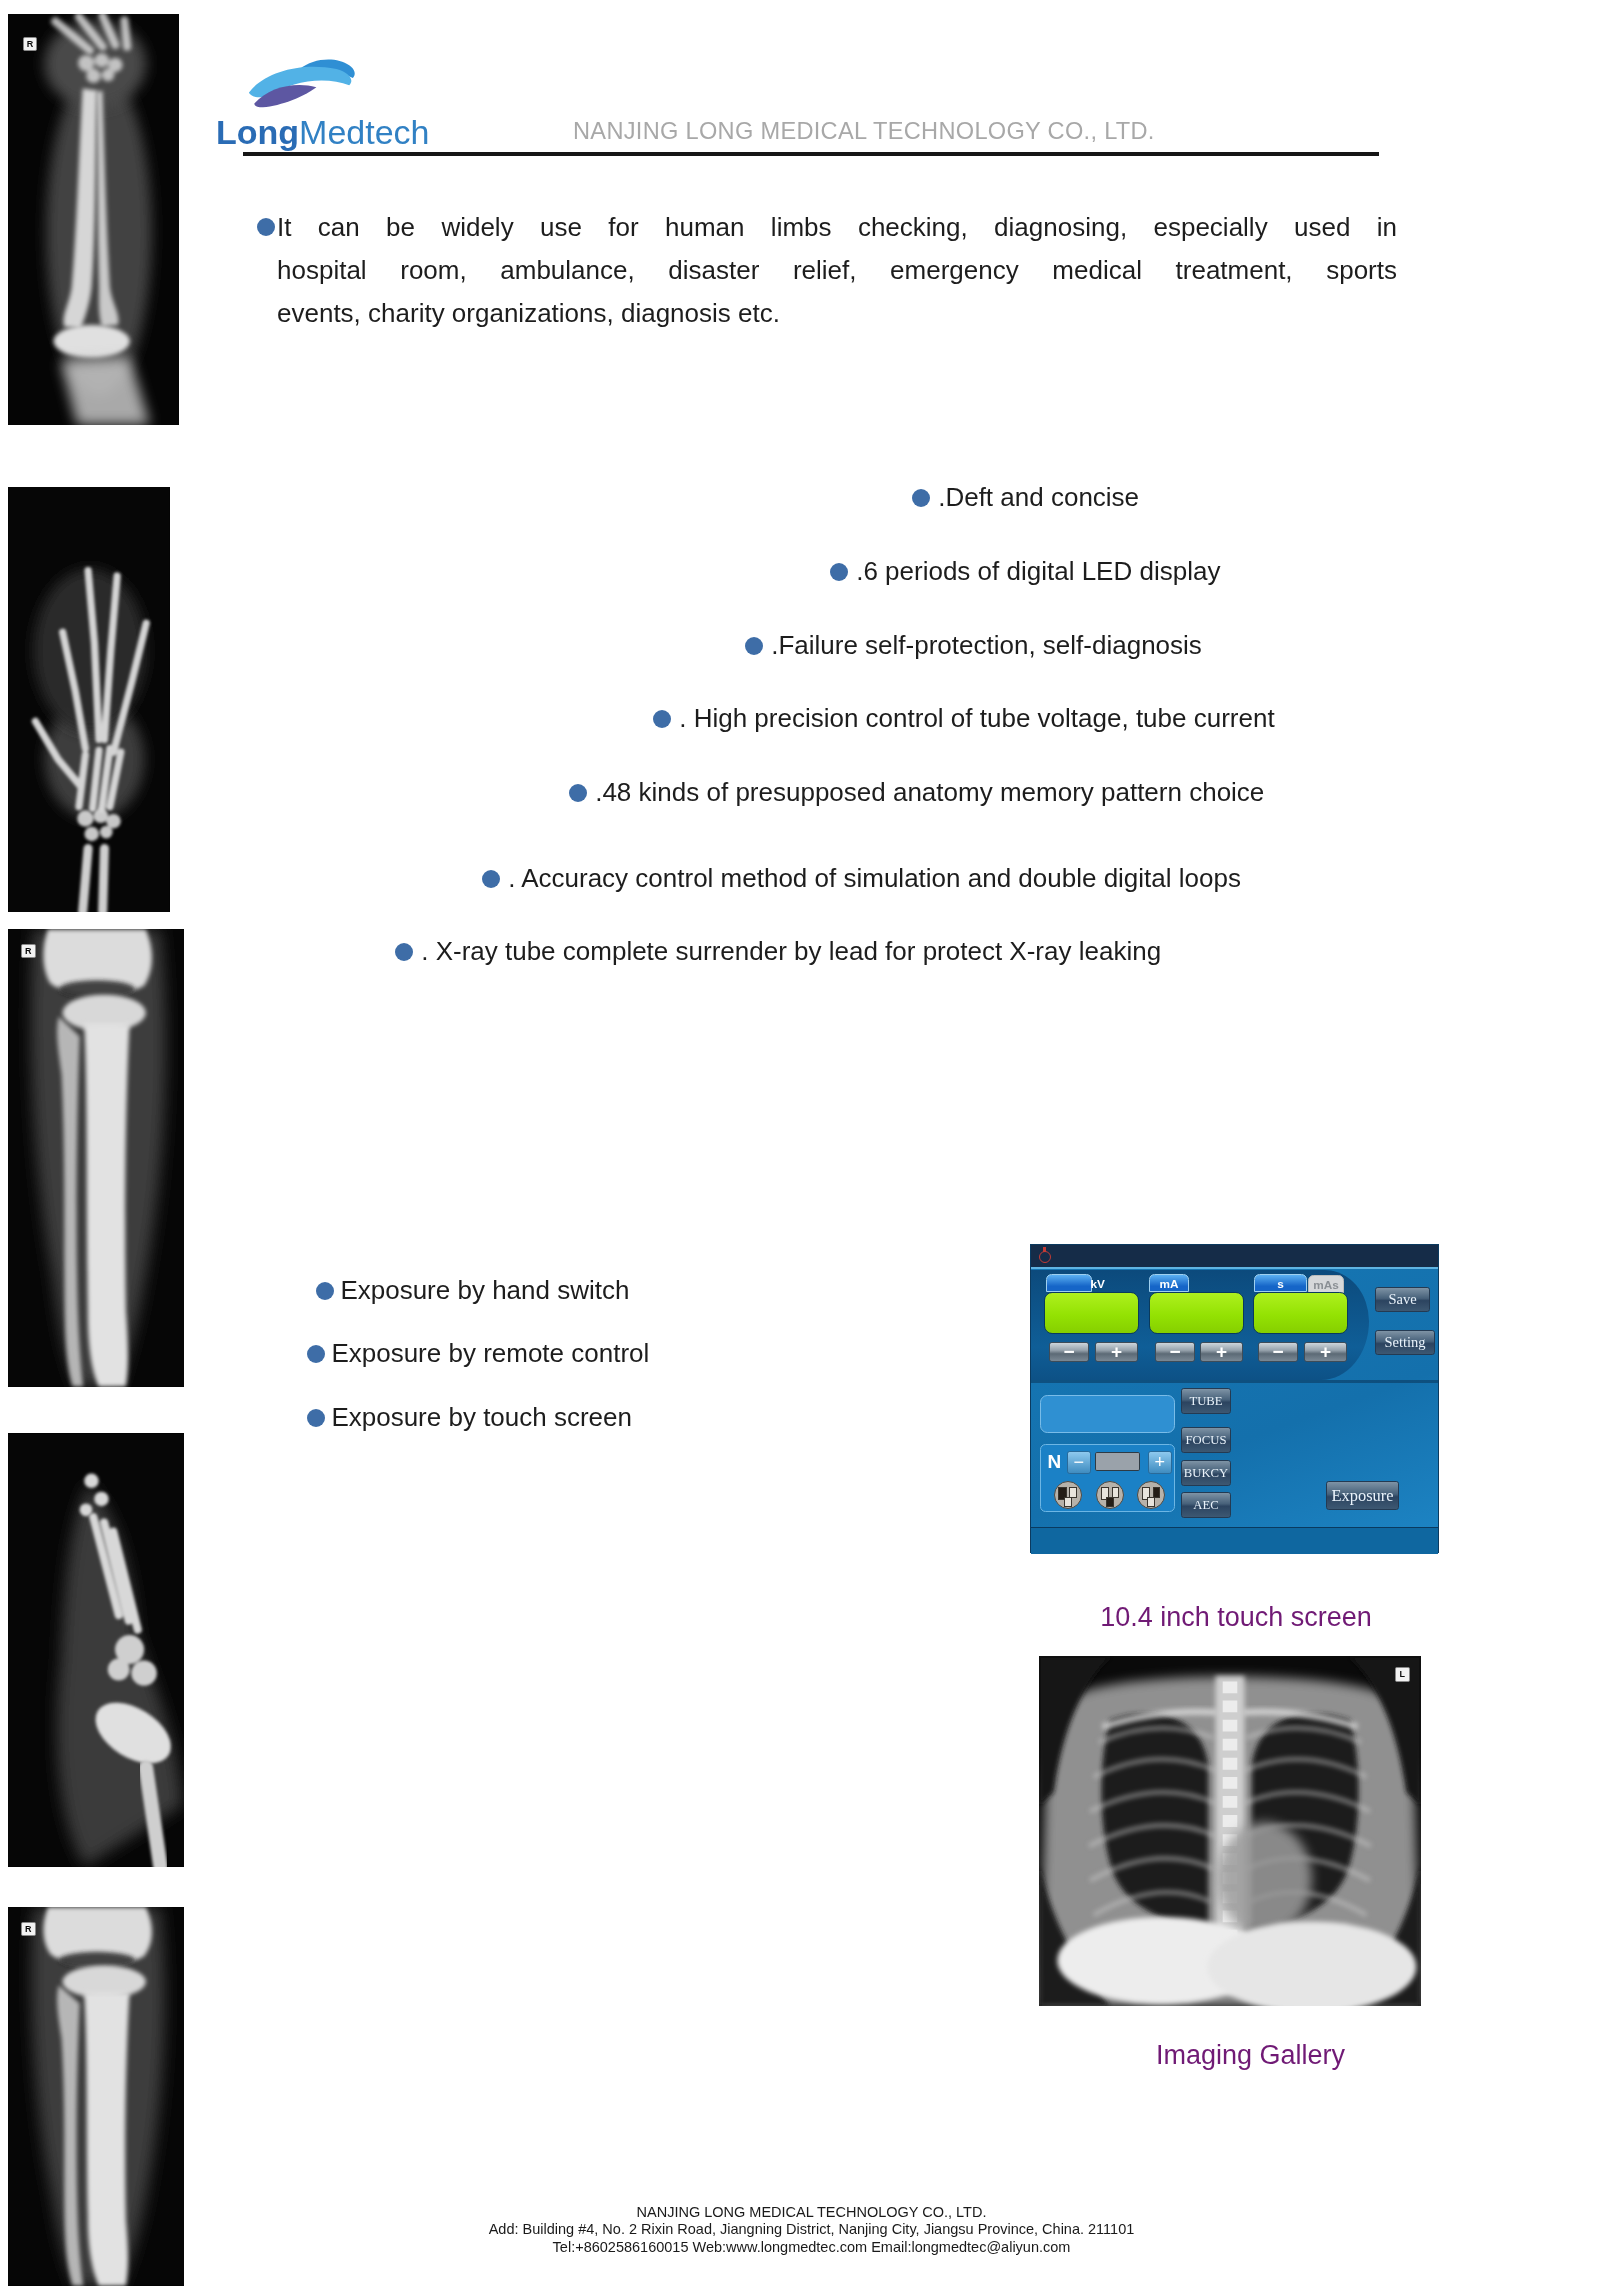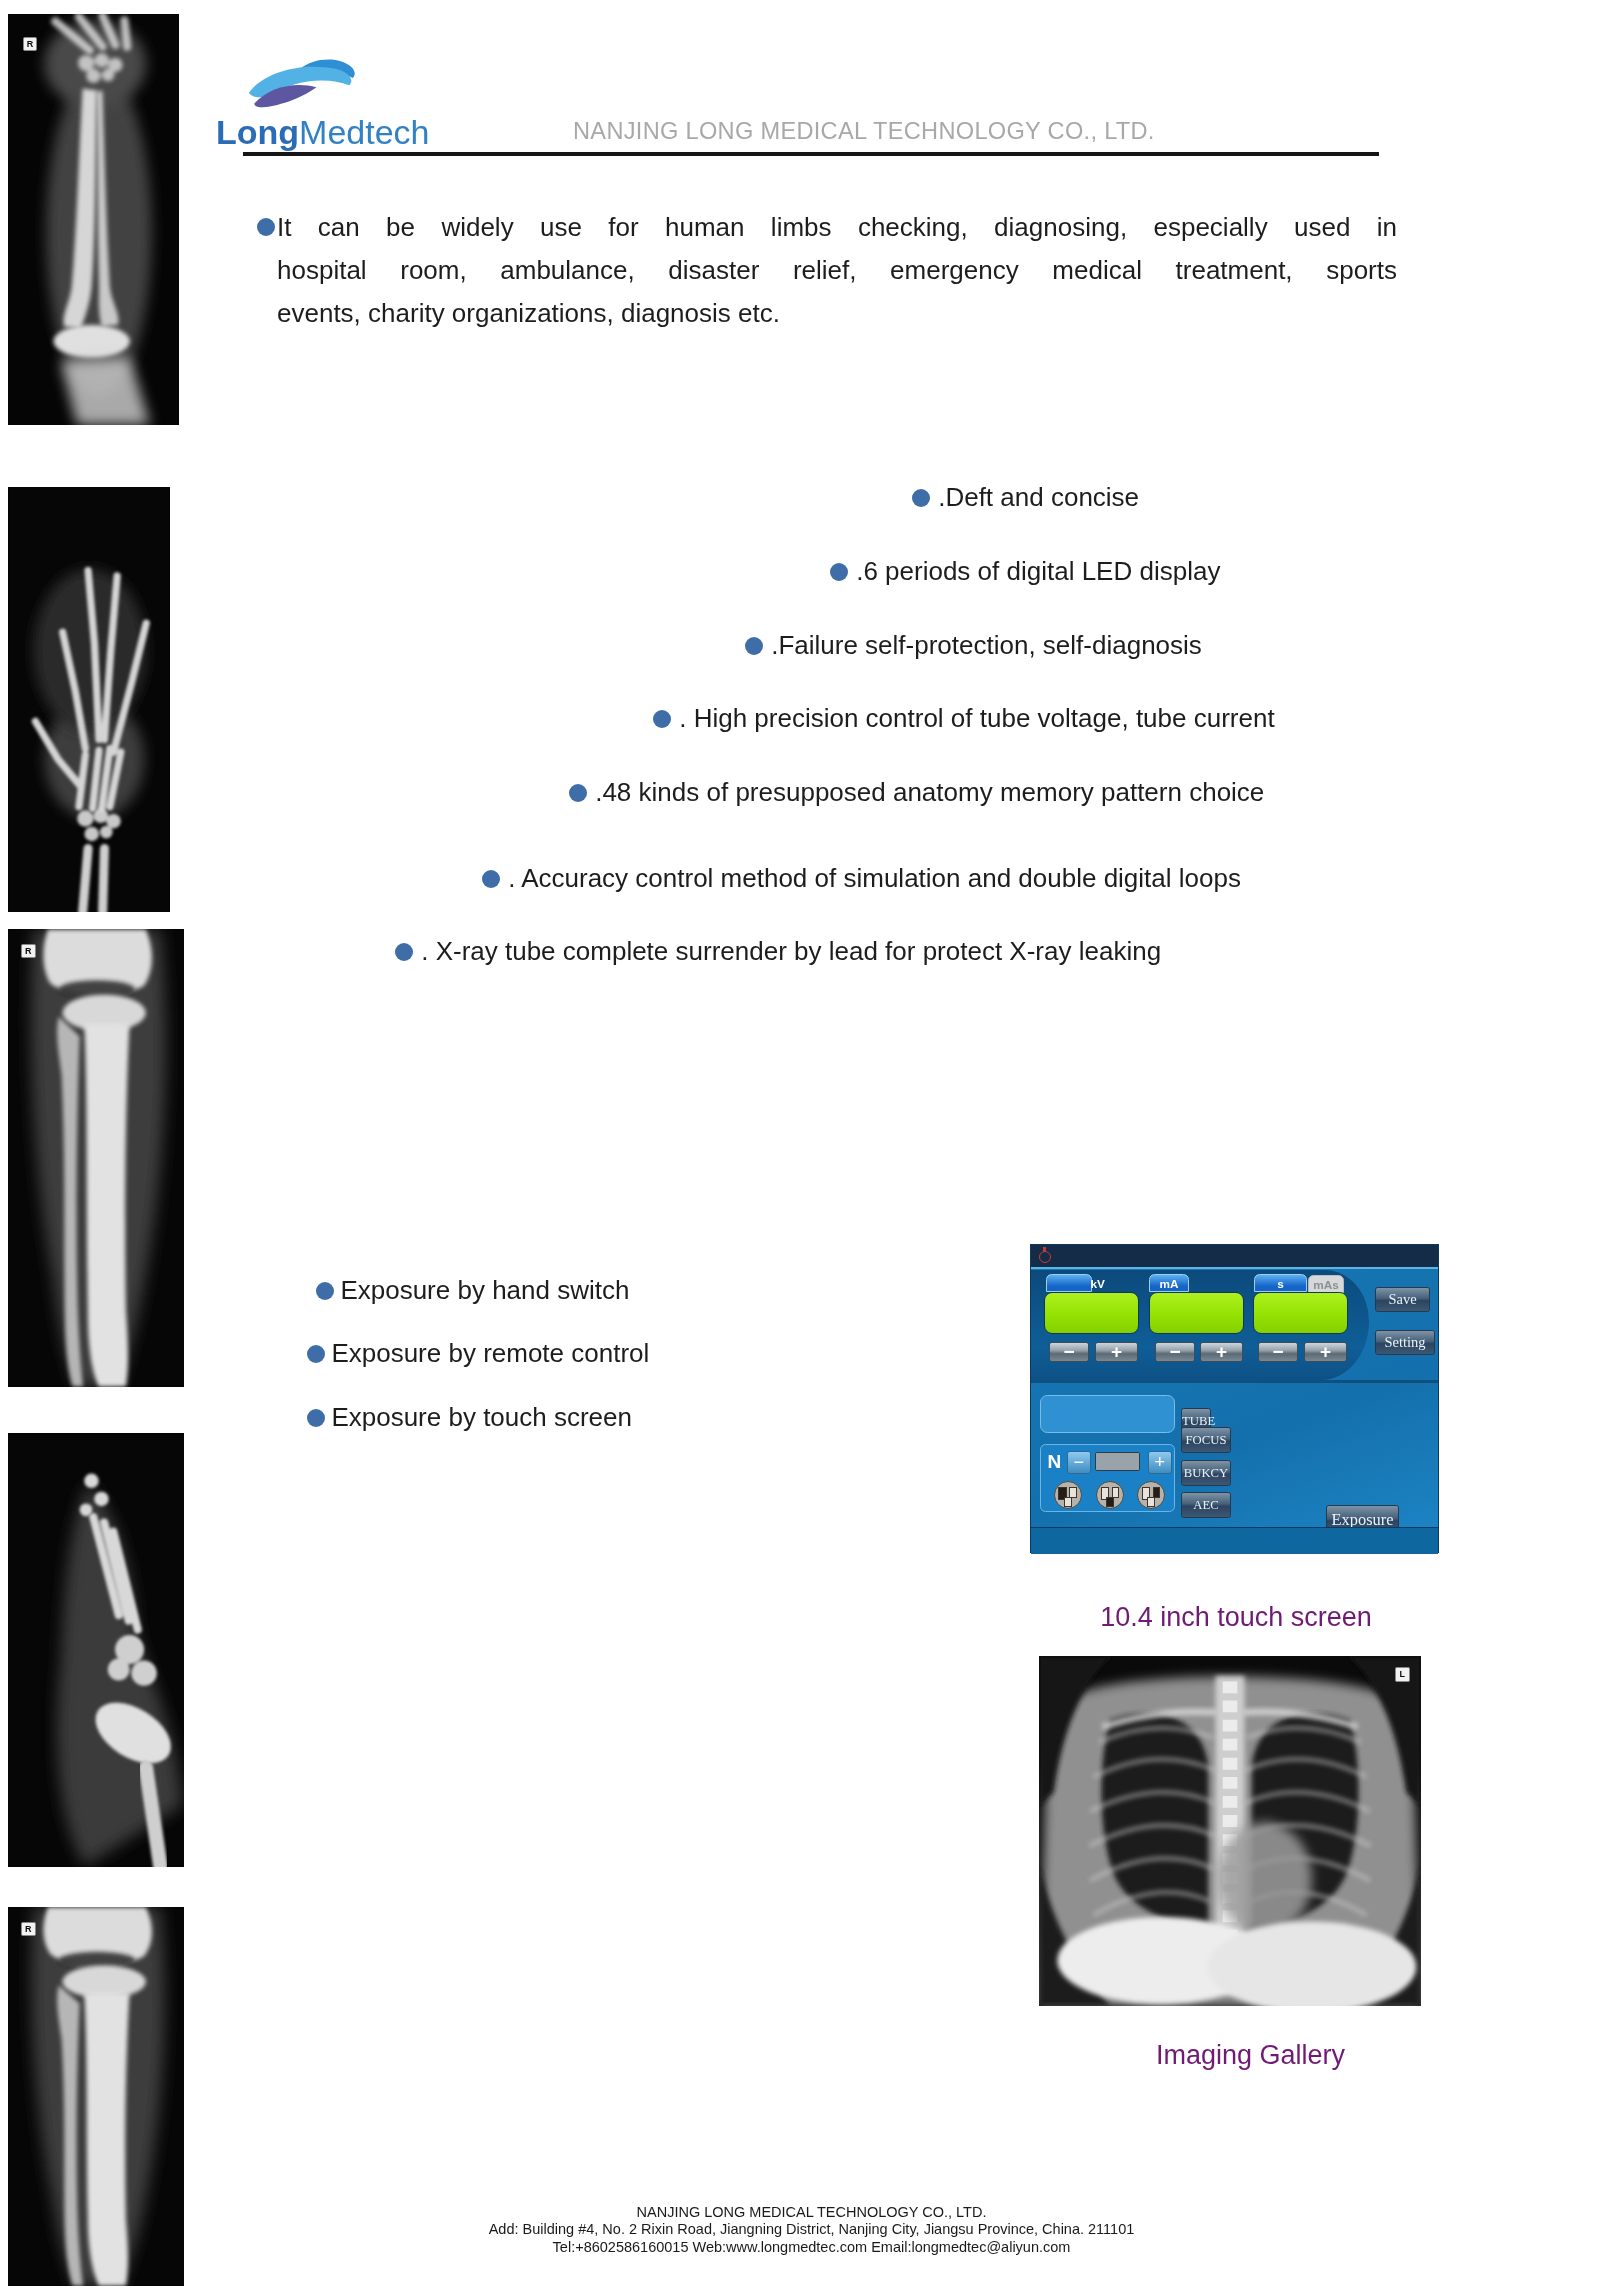--- a/index.html
+++ b/index.html
@@ -345,26 +345,26 @@
           <i class="s2"></i>
           <i class="s3 dark"></i>
       </div>
       <div class="socket" style="left:96px;top:36px;">
         <i class="s1"></i>
           <i class="s2 dark"></i>
           <i class="s3"></i>
       </div>
     </div>
 
-    <div class="btn-slate" style="left:150px;top:163px;width:30px;height:25.5px;font-size:12.7px;line-height:24.5px;">TUBE</div>
+    <div class="btn-slate" style="left:150px;top:143px;width:50px;height:25.5px;font-size:12.7px;line-height:24.5px;">TUBE</div>
     <div class="btn-slate" style="left:150px;top:182px;width:50px;height:25.5px;font-size:12.7px;line-height:24.5px;">FOCUS</div>
     <div class="btn-slate" style="left:150px;top:215px;width:50px;height:25.5px;font-size:12.7px;line-height:24.5px;">BUKCY</div>
     <div class="btn-slate" style="left:150px;top:247px;width:50px;height:25.5px;font-size:12.7px;line-height:24.5px;">AEC</div>
 
-    <div class="btn-slate" style="left:295px;top:236px;width:73px;height:29px;font-size:16.4px;line-height:27px;margin-top:24px;">Exposure</div>
+    <div class="btn-slate" style="left:295px;top:236px;width:73px;height:29px;font-size:16.4px;line-height:27px;">Exposure</div>
 
     <div class="p-bottom"></div>
   </div>
 
   <div class="caption" style="left:1036px;top:1602px;width:400px;">10.4 inch touch screen</div>
 
   <div class="xray" style="left:1039px;top:1656px;width:382px;height:350px;">
     <svg width="382" height="350" viewBox="0 0 420 385">
       <defs>
         <filter id="f6a" x="-40%" y="-40%" width="180%" height="180%">

